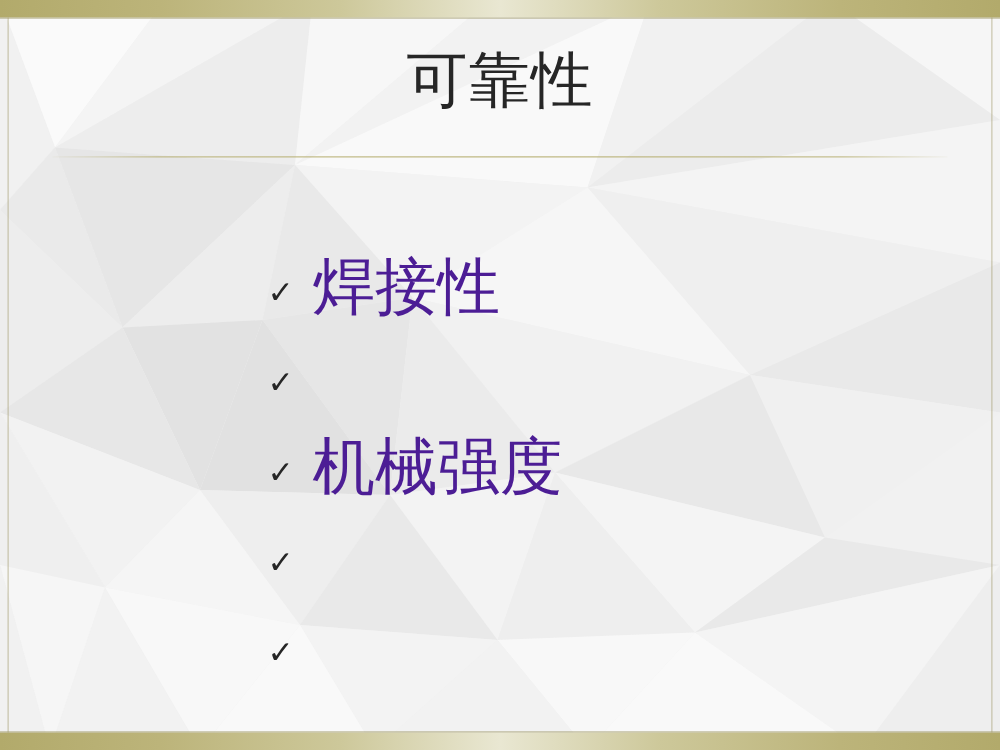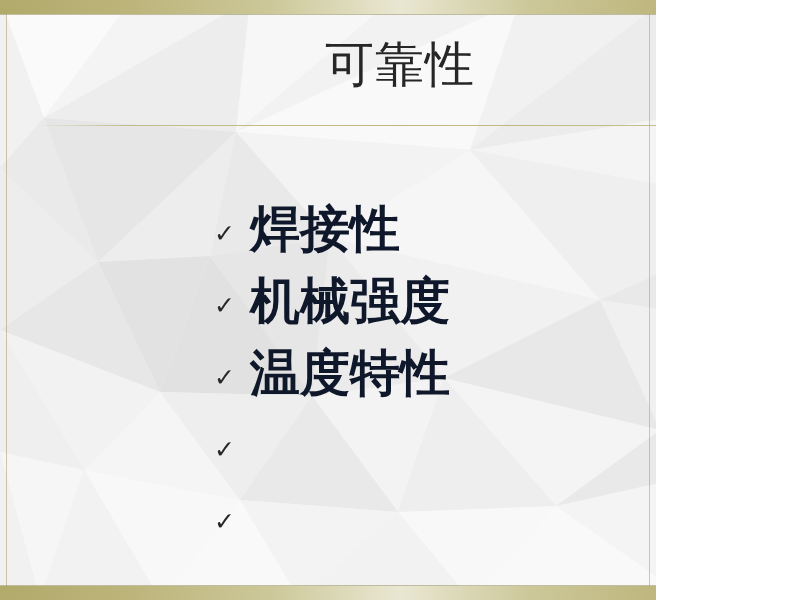--- a/index.html
+++ b/index.html
@@ -7,21 +7,21 @@
     margin: 0;
     padding: 0;
     background: #ffffff;
   }
   body {
     font-family: "DejaVu Sans", "Liberation Sans", sans-serif;
   }
 
   .slide {
     position: relative;
-    width: 656px;
+    width: 800px;
     height: 600px;
     overflow: hidden;
     background: #f2f2f2;
   }
 
   
   .bg-polys {
     position: absolute;
     left: 0; top: 0;
     width: 800px;
@@ -114,23 +114,23 @@
     font-size: 25px;
     line-height: 1;
     color: #262626;
     padding-bottom: 12px;
     text-align: left;
     font-family: "DejaVu Sans", "Liberation Sans", sans-serif;
   }
   .bullet-text {
     font-size: 50px;
     line-height: 58px;
-    color: #0f172a;
+    color: #4c1d95;
     white-space: nowrap;
-    font-weight: 700;
+    font-weight: 400;
   }
 </style>
 </head>
 <body>
 
 <div class="slide">
 
   <svg class="bg-polys" viewBox="0 0 800 600" preserveAspectRatio="none">
     <rect x="0" y="0" width="800" height="600" fill="#f0f0f0"></rect>
     <g stroke="none">
@@ -202,30 +202,29 @@
 
   <div class="bullets">
 
     <div class="bullet-row">
       <span class="bullet-mark">✓</span>
       <span class="bullet-text">焊接性</span>
     </div>
 
     <div class="bullet-row">
       <span class="bullet-mark">✓</span>
+    </div>
+
+    <div class="bullet-row">
+      <span class="bullet-mark">✓</span>
       <span class="bullet-text">机械强度</span>
     </div>
 
     <div class="bullet-row">
       <span class="bullet-mark">✓</span>
-      <span class="bullet-text">温度特性</span>
-    </div>
-
-    <div class="bullet-row">
-      <span class="bullet-mark">✓</span>
     </div>
 
     <div class="bullet-row">
       <span class="bullet-mark">✓</span>
     </div>
 
   </div>
 
 </div>
 

